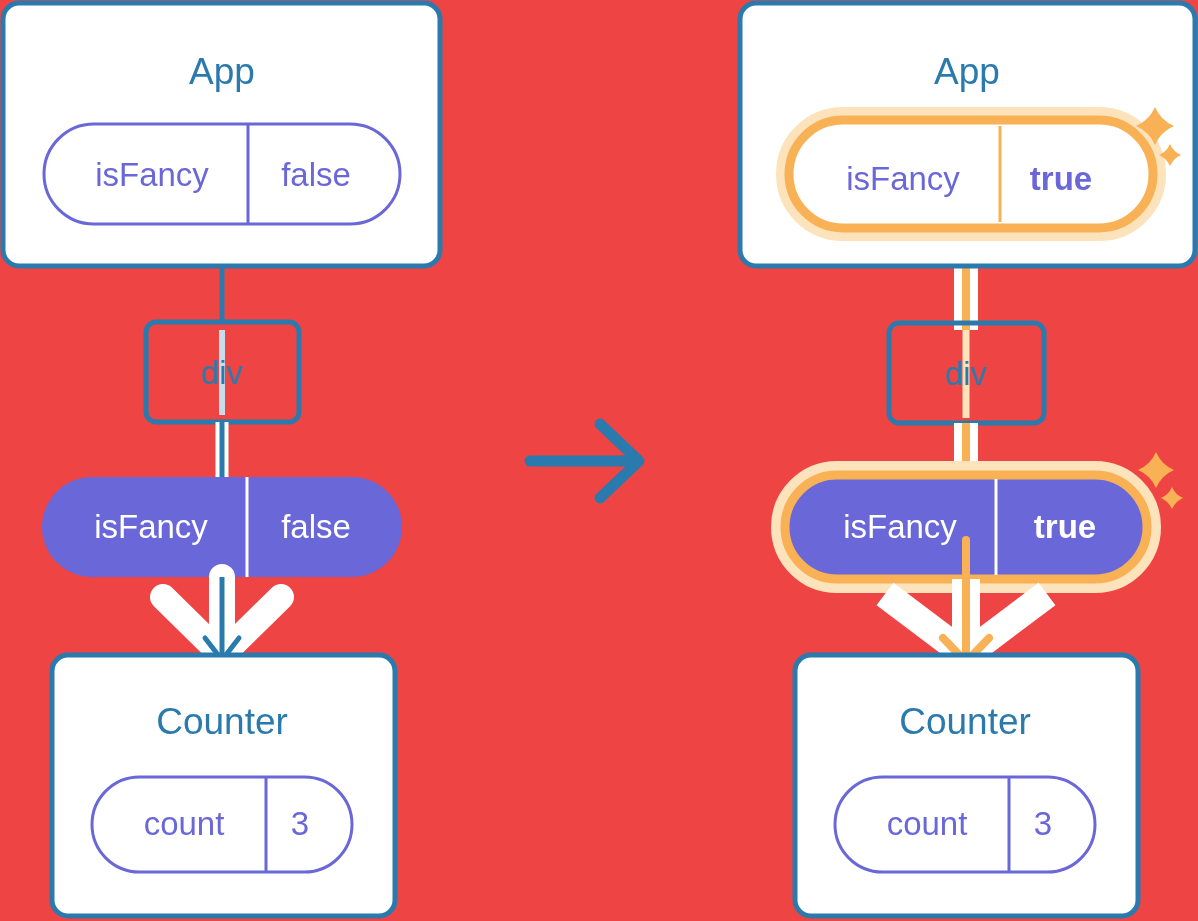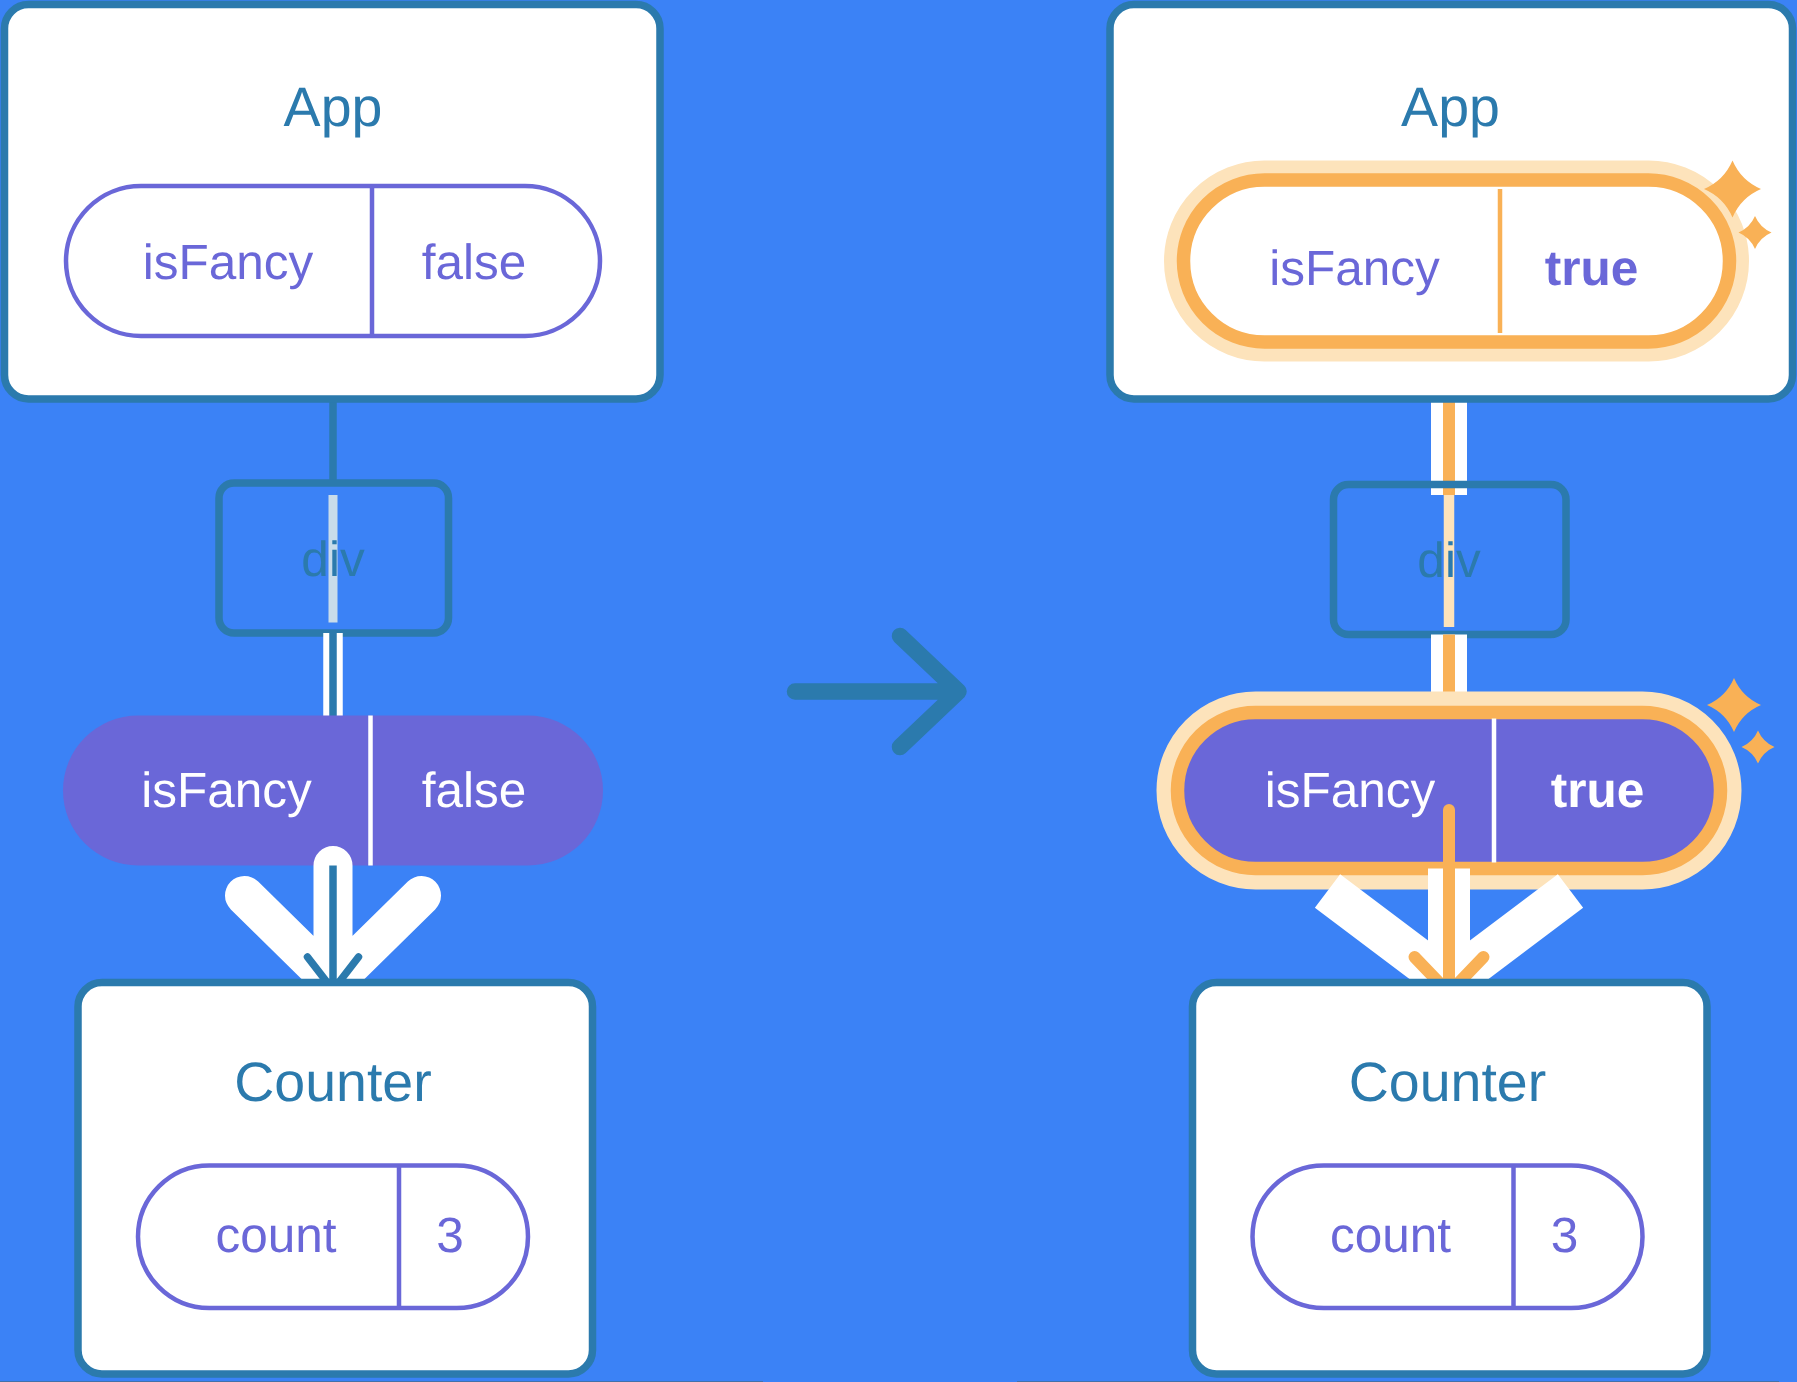--- a/index.html
+++ b/index.html
@@ -10,21 +10,21 @@
   body {
     width: 1198px;
     height: 921px;
     font-family: "Liberation Sans", sans-serif;
     overflow: hidden;
   }
   #stage {
     position: relative;
     width: 1198px;
     height: 921px;
-    background: #3b82f6;
+    background: #ef4444;
   }
   svg#diagram {
     position: absolute;
     left: 0;
     top: 0;
     width: 1198px;
     height: 921px;
     display: block;
   }
   .card-title {

